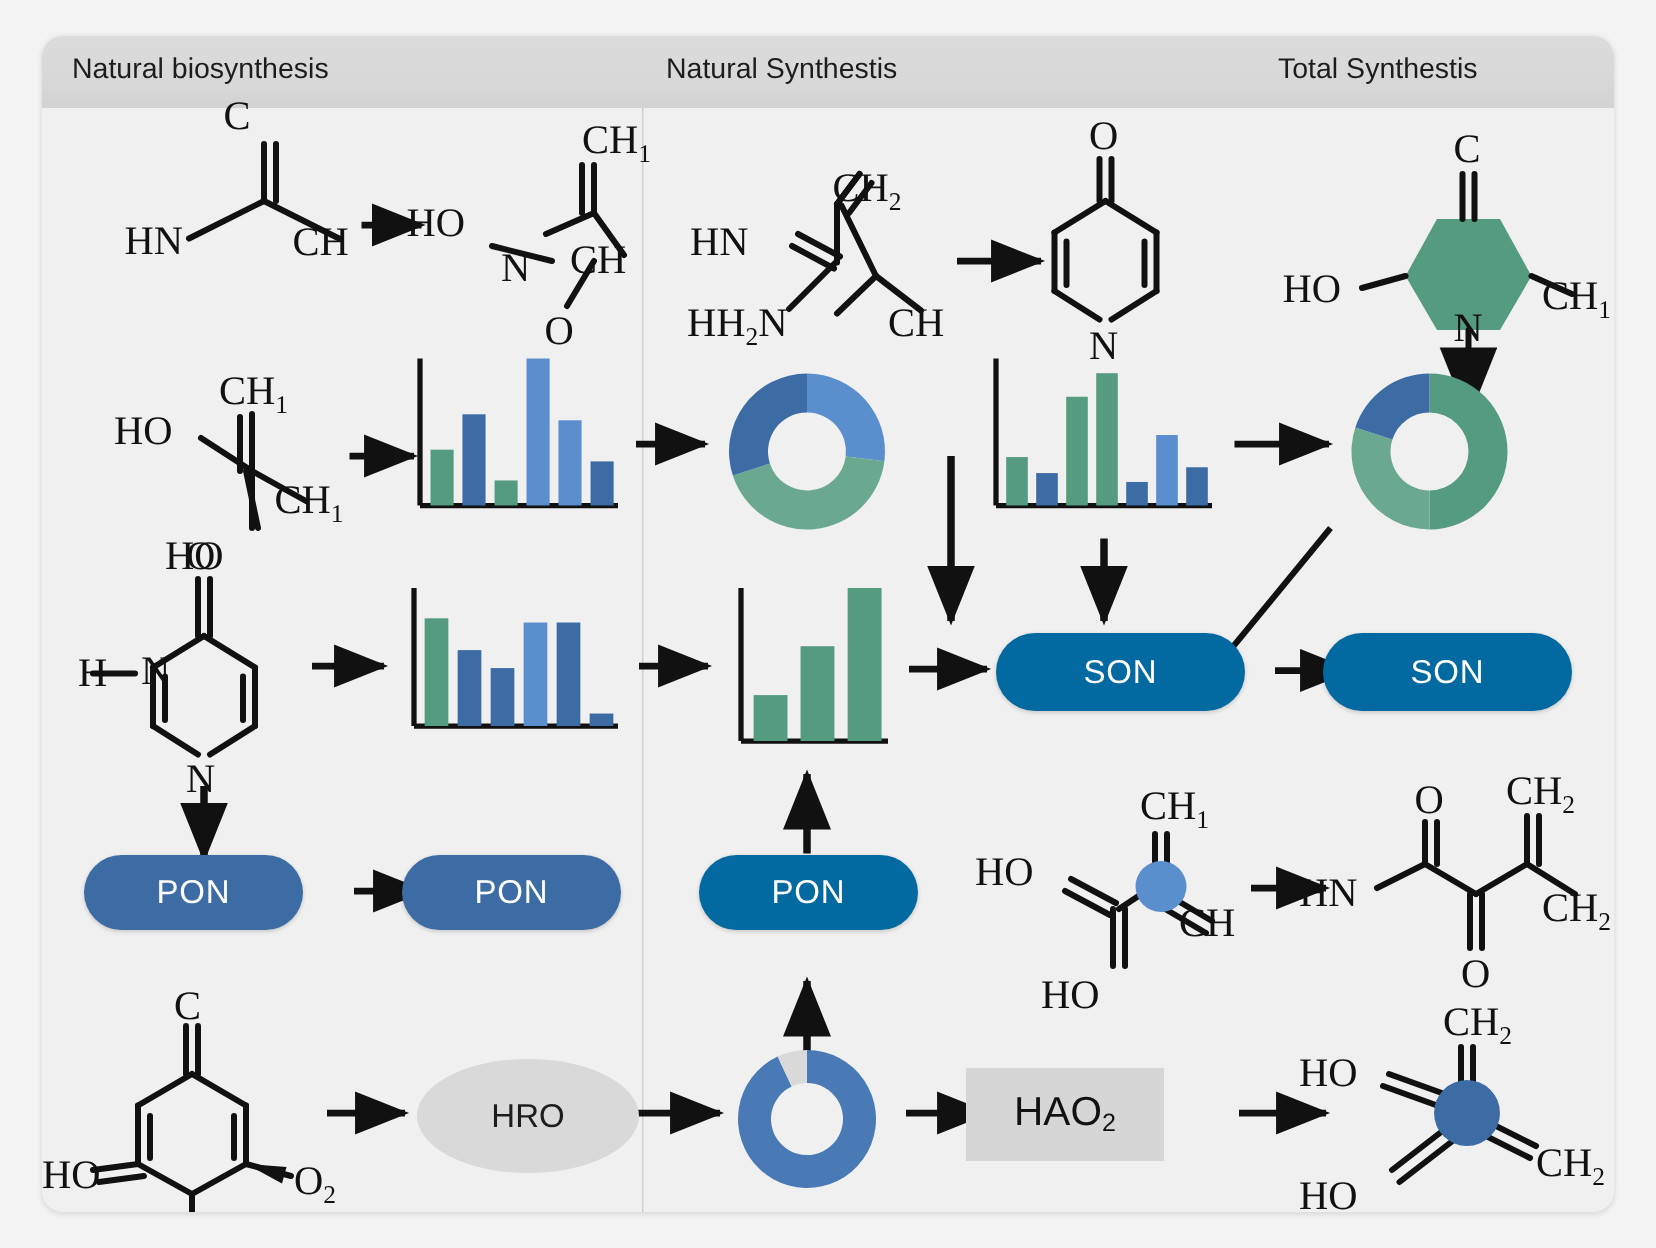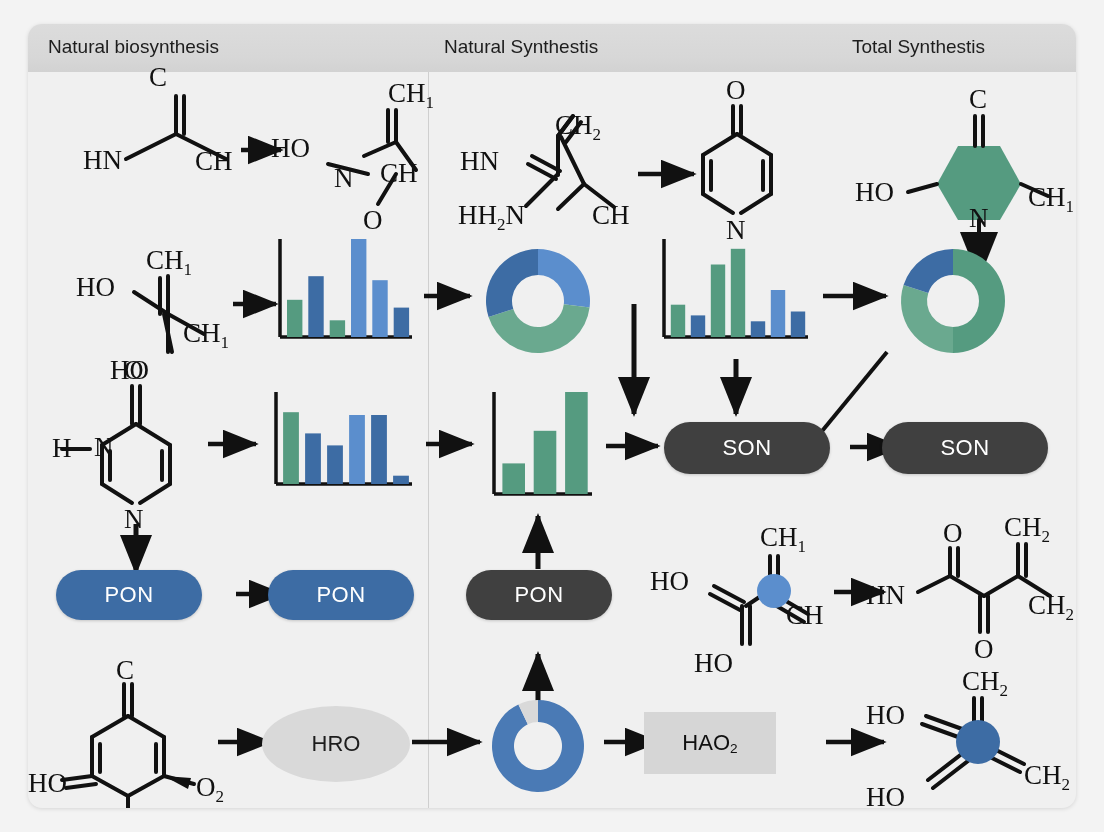--- a/index.html
+++ b/index.html
@@ -10,25 +10,25 @@
   #headerbar{position:absolute;left:0;top:0;width:100%;height:48px;
      background:linear-gradient(180deg,#dcdcdc 0%,#d7d7d7 70%,#d2d2d2 100%);}
   .hdr{position:absolute;top:12px;font-size:19px;color:#1d1d1d;font-family:"Liberation Sans",sans-serif;}
   #hdr1{left:20px;} #hdr2{left:416px;} #hdr3{left:824px;}
   .divider{position:absolute;top:48px;width:1px;height:736px;background:#cfcfcf;}
   #div1{left:400px;}
   .svgl{position:absolute;left:0;top:0;width:1048px;height:784px;pointer-events:none;}
   .pill{position:absolute;border-radius:999px;display:flex;align-items:center;justify-content:center;
         color:#fff;font-size:22px;letter-spacing:.5px;box-shadow:0 1px 3px rgba(0,0,0,.18);}
   .pill.blue{background:#3d6ca4;}
-  .pill.green{background:#404040;justify-content:center;}
+  .pill.green{background:#0369a1;justify-content:center;}
   .ellipse{position:absolute;border-radius:50%;background:#d9d9d9;display:flex;align-items:center;
         justify-content:center;color:#1d1d1d;font-size:22px;}
   .box{position:absolute;background:#d6d6d6;display:flex;align-items:center;justify-content:center;
-        color:#111;font-size:22px;}
+        color:#111;font-size:27px;}
   .sub{font-size:.62em;vertical-align:-0.25em;}
 </style>
 </head>
 <body>
 
 <div id="page">
  <div id="card">
 
   <div id="headerbar"></div>
   <div class="hdr" id="hdr1">Natural biosynthesis</div>
@@ -395,21 +395,21 @@
   </div>
   <div class="pill green" style="left:438px;top:546px;width:146px;height:50px;">
     <span>PON</span>
   </div>
   <div class="pill green" style="left:636px;top:398px;width:166px;height:52px;">
     <span>SON</span>
   </div>
   <div class="pill green" style="left:854px;top:398px;width:166px;height:52px;">
     <span>SON</span>
   </div>
-  <div class="ellipse" style="left:234px;top:682px;width:148px;height:76px;">
+  <div class="ellipse" style="left:250px;top:682px;width:148px;height:76px;">
     <span>HRO</span>
   </div>
   <div class="box" style="left:616px;top:688px;width:132px;height:62px;">
     <span><span>HAO</span><span class="sub">2</span></span>
   </div>
 
  </div>
 </div>
 
 </body></html>

